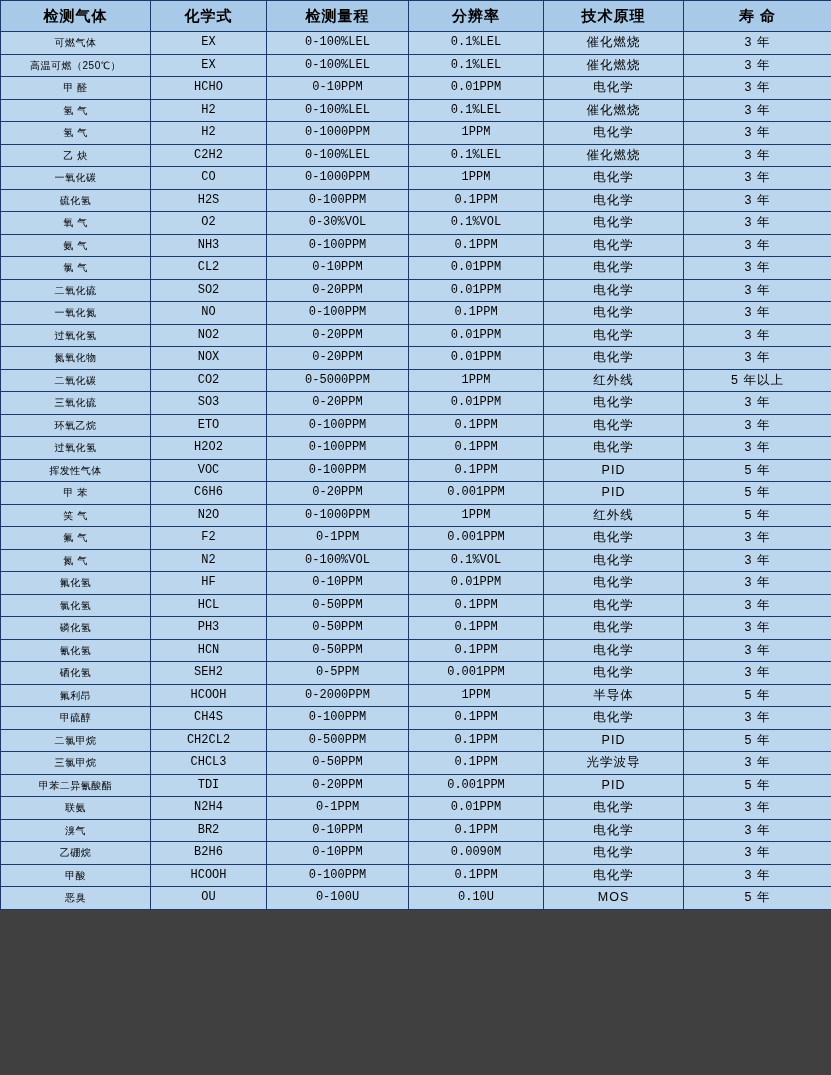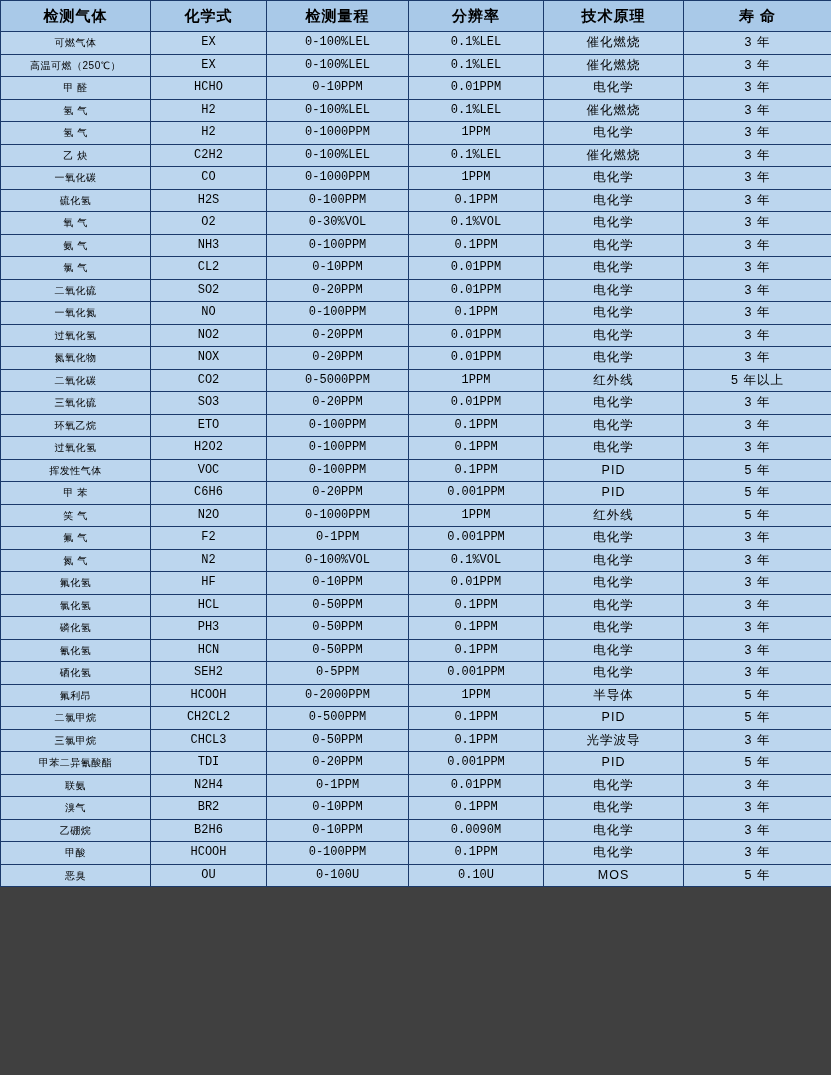--- a/index.html
+++ b/index.html
@@ -327,20 +327,28 @@
         </tr>
         <tr>
           <td class="name">氟利昂</td>
           <td class="formula">HCOOH</td>
           <td class="range">0-2000PPM</td>
           <td class="res">1PPM</td>
           <td class="tech">半导体</td>
           <td class="life">5 年</td>
         </tr>
         <tr>
+          <td class="name">甲硫醇</td>
+          <td class="formula">CH4S</td>
+          <td class="range">0-100PPM</td>
+          <td class="res">0.1PPM</td>
+          <td class="tech">电化学</td>
+          <td class="life">3 年</td>
+        </tr>
+        <tr>
           <td class="name">二氯甲烷</td>
           <td class="formula">CH2CL2</td>
           <td class="range">0-500PPM</td>
           <td class="res">0.1PPM</td>
           <td class="tech">PID</td>
           <td class="life">5 年</td>
         </tr>
         <tr>
           <td class="name">三氯甲烷</td>
           <td class="formula">CHCL3</td>

